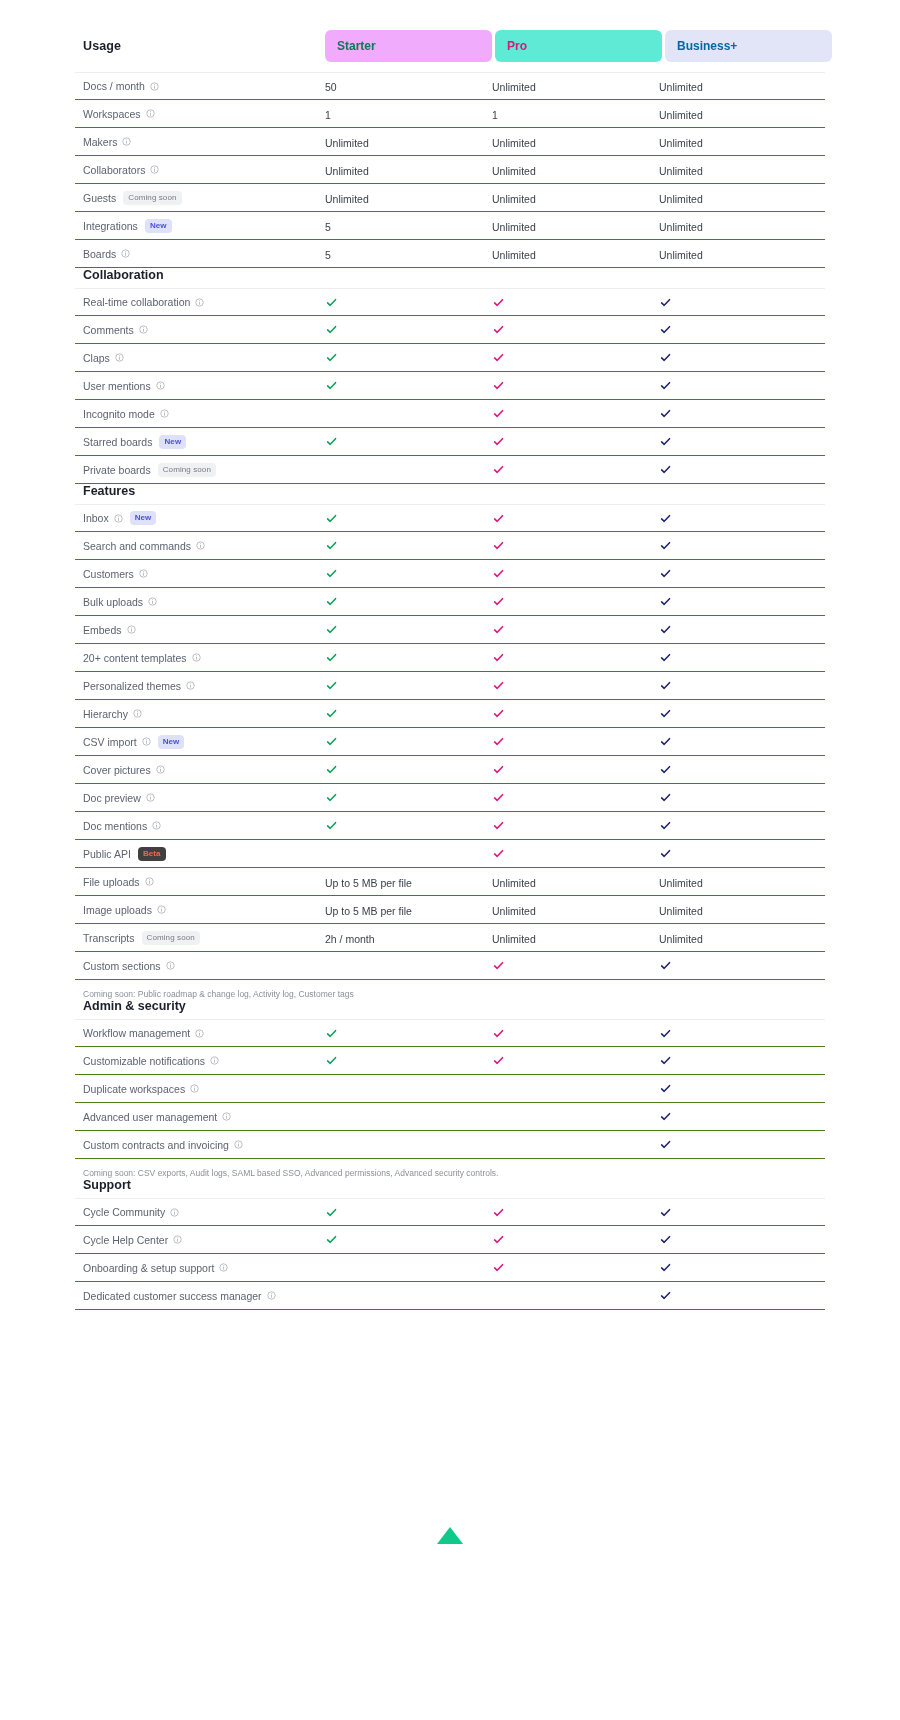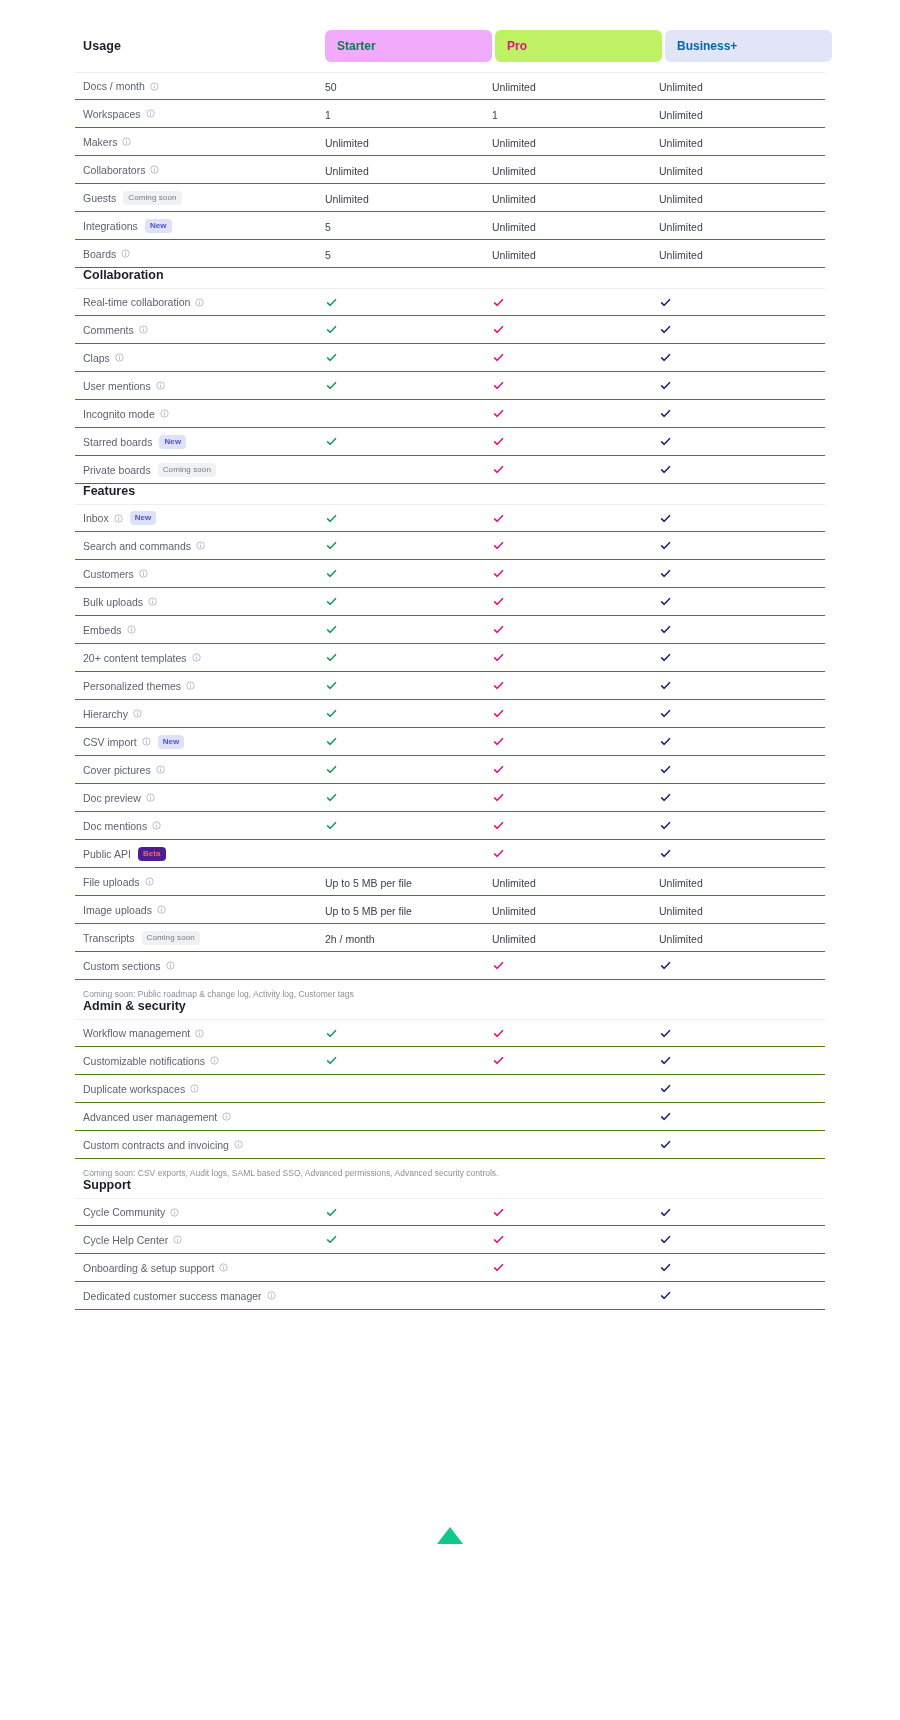--- a/index.html
+++ b/index.html
@@ -27,21 +27,21 @@
     font-size: 12.5px; font-weight: bold; color: #1b1f2a; letter-spacing: .1px;
   }
   .plan-pill {
     display: flex; align-items: center;
     border-radius: 6px;
     padding-left: 12px;
     font-size: 12px; font-weight: bold;
     margin-right: 3px;
   }
   .plan-pill.starter   { background: #f0abfc; color: #0b7a55; }
-  .plan-pill.pro       { background: #bef264; color: #d6197d; }
+  .plan-pill.pro       { background: #5eead4; color: #d6197d; }
   .plan-pill.business  { background: #e2e4f8; color: #0369a1; }
 
   
   .section-head {
     font-size: 12.5px; font-weight: bold; color: #1b1f2a;
     padding-left: 8px; margin-bottom: 6px;
   }
 
   
   .frow {
@@ -63,21 +63,21 @@
   .info-icon svg { display: block; width: 9px; height: 9px; }
 
   .badge {
     display: inline-flex; align-items: center;
     font-size: 8px; line-height: 1;
     padding: 3px 5px; border-radius: 4px; font-weight: bold;
     letter-spacing: .1px; margin-left: 2px;
   }
   .badge.soon { background: #f0f1f3; color: #767b86; font-weight: normal; }
   .badge.new  { background: #dfe1fb; color: #4b51d8; }
-  .badge.beta { background: #4c1d95; color: #ef6a4b; }
+  .badge.beta { background: #404040; color: #ef6a4b; }
 
   .val { font-size: 10.5px; color: #3a3f4b; }
 
   .check { width: 13px; height: 13px; display: block; }
   .check.green   { color: #0f9d58; }
   .check.pink    { color: #e0107f; }
   .check.navy    { color: #1b2270; }
 
   .note {
     font-size: 8.5px; color: #8b9098;

